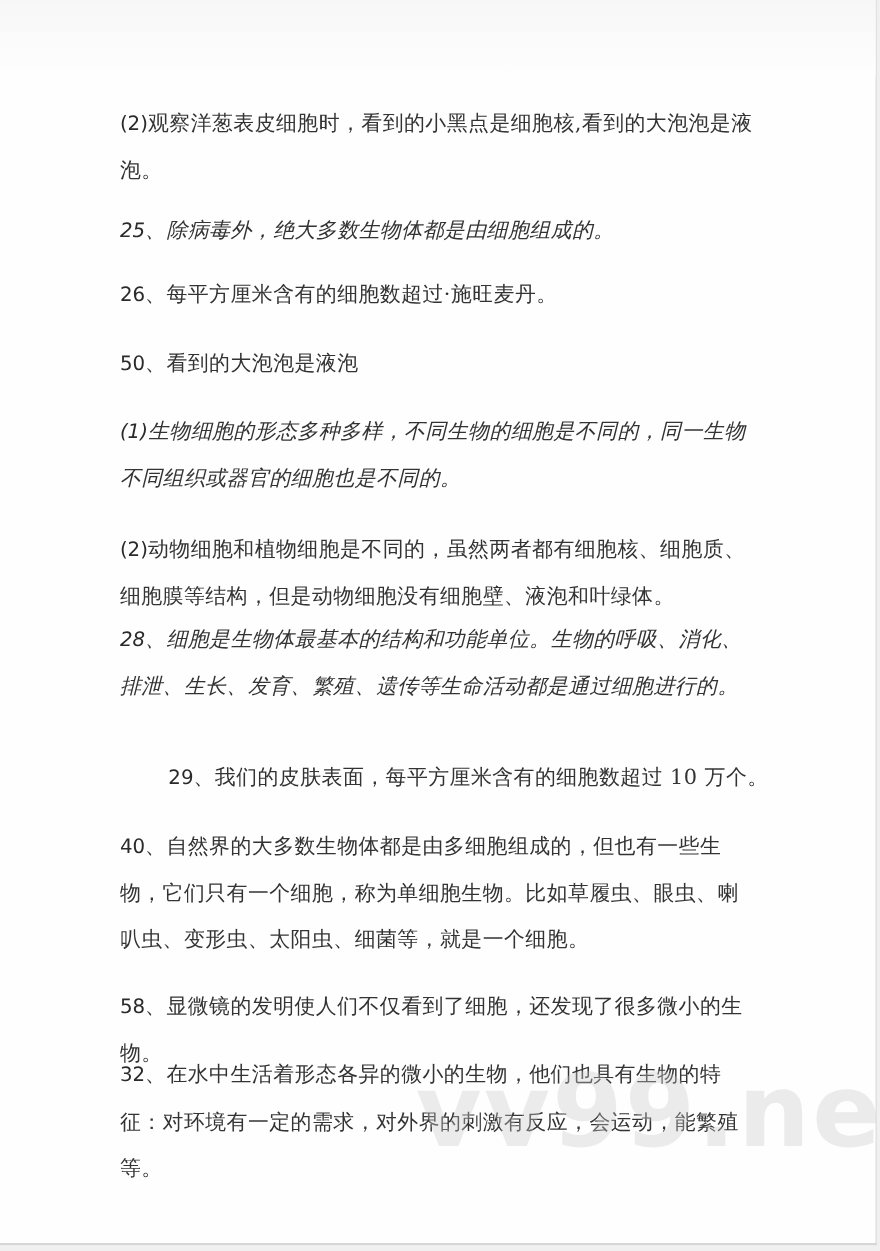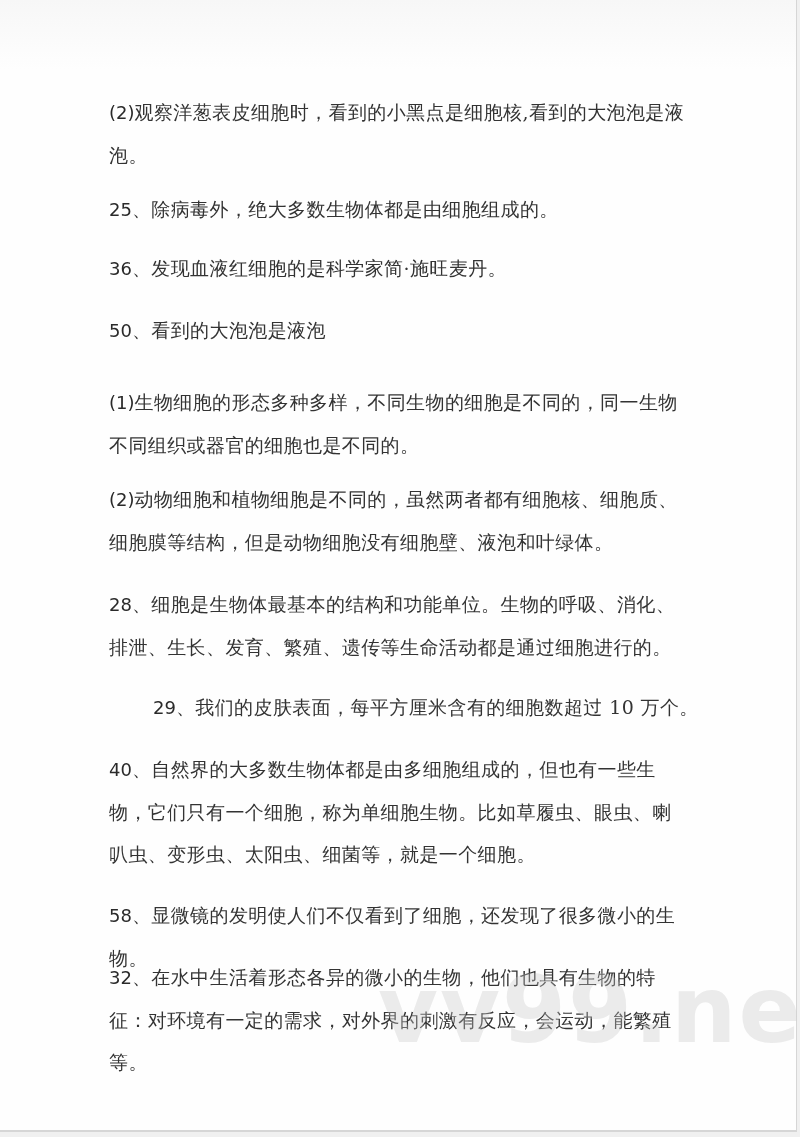--- a/index.html
+++ b/index.html
@@ -73,31 +73,31 @@
 </head>
 <body>
 
 <div class="page">
   <div class="page-top-shade"></div>
 
   <div class="content">
 
     <p class="para" style="top:91px;"><span class="num">(2)</span><span>观察洋葱表皮细胞时，看到的小黑点是细胞核,看到的大泡泡是液泡。</span></p>
 
-    <p class="para" style="top:188px;"><span class="num">25</span><span>、除病毒外，绝大多数生物体都是由细胞组成的。</span></p>
+    <p class="para" style="top:188px;font-style:italic;"><span class="num">25</span><span>、除病毒外，绝大多数生物体都是由细胞组成的。</span></p>
 
-    <p class="para" style="top:247px;"><span class="num">36</span><span>、发现血液红细胞的是科学家简·施旺麦丹。</span></p>
+    <p class="para" style="top:247px;"><span class="num">26</span><span>、每平方厘米含有的细胞数超过·施旺麦丹。</span></p>
 
     <p class="para" style="top:309px;"><span class="num">50</span><span>、看到的大泡泡是液泡</span></p>
 
-    <p class="para" style="top:381px;"><span class="num">(1)</span><span>生物细胞的形态多种多样，不同生物的细胞是不同的，同一生物不同组织或器官的细胞也是不同的。</span></p>
+    <p class="para" style="top:371px;font-style:italic;"><span class="num">(1)</span><span>生物细胞的形态多种多样，不同生物的细胞是不同的，同一生物不同组织或器官的细胞也是不同的。</span></p>
 
     <p class="para" style="top:478px;"><span class="num">(2)</span><span>动物细胞和植物细胞是不同的，虽然两者都有细胞核、细胞质、细胞膜等结构，但是动物细胞没有细胞壁、液泡和叶绿体。</span></p>
 
-    <p class="para" style="top:583px;"><span class="num">28</span><span>、细胞是生物体最基本的结构和功能单位。生物的呼吸、消化、排泄、生长、发育、繁殖、遗传等生命活动都是通过细胞进行的。</span></p>
+    <p class="para" style="top:560px;font-style:italic;"><span class="num">28</span><span>、细胞是生物体最基本的结构和功能单位。生物的呼吸、消化、排泄、生长、发育、繁殖、遗传等生命活动都是通过细胞进行的。</span></p>
 
     <p class="para" style="top:686px;margin-left:44px;"><span class="num">29</span><span>、我们的皮肤表面，每平方厘米含有的细胞数超过 10 万个。</span></p>
 
     <p class="para" style="top:748px;"><span class="num">40</span><span>、自然界的大多数生物体都是由多细胞组成的，但也有一些生物，它们只有一个细胞，称为单细胞生物。比如草履虫、眼虫、喇叭虫、变形虫、太阳虫、细菌等，就是一个细胞。</span></p>
 
     <p class="para" style="top:894px;"><span class="num">58</span><span>、显微镜的发明使人们不仅看到了细胞，还发现了很多微小的生物。</span></p>
 
     <p class="para" style="top:956px;"><span class="num">32</span><span>、在水中生活着形态各异的微小的生物，他们也具有生物的特征：对环境有一定的需求，对外界的刺激有反应，会运动，能繁殖等。</span></p>
 
   </div>

